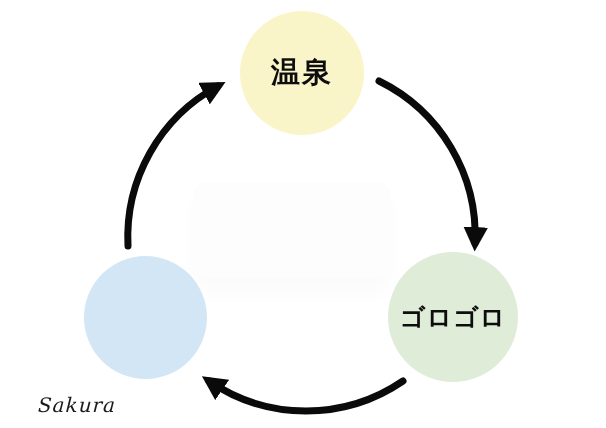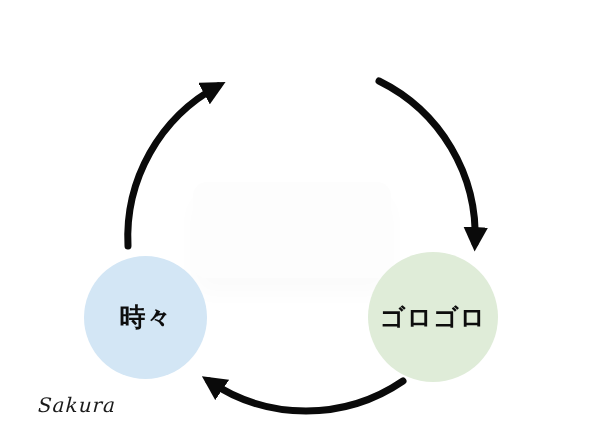--- a/index.html
+++ b/index.html
@@ -13,21 +13,21 @@
   }
 
   svg.arrows { position: absolute; left: 0; top: 0; width: 606px; height: 428px; }
 
   .node {
     position: absolute; border-radius: 50%;
     display: flex; align-items: center; justify-content: center;
     text-align: center; font-weight: 700; color: #0d0d0d;
   }
   .node-onsen   { left: 240px; top: 11px;  width: 124px; height: 124px; font-size: 29px; letter-spacing: 2px; }
-  .node-gorogoro{ left: 368px; top: 252px; width: 130px; height: 130px; font-size: 25px; letter-spacing: 1px; }
+  .node-gorogoro{ left: 388px; top: 252px; width: 130px; height: 130px; font-size: 25px; letter-spacing: 1px; }
   .node-beer    { left: 84px;  top: 256px; width: 123px; height: 123px; font-size: 26px; line-height: 1.25; }
   .node-beer .line { display: block; }
 
   .signature {
     position: absolute; left: 38px; top: 393px;
     font-family: "DejaVu Serif", "Liberation Serif", serif;
     font-style: italic; font-size: 20px; letter-spacing: 1px;
     transform: skewX(-3deg); color: #1a1a1a;
   }
 </style>
@@ -42,26 +42,28 @@
     <defs>
       <marker id="ah" viewBox="0 0 10 10" refX="6.5" refY="5" markerWidth="3.5" markerHeight="3.5" orient="auto">
         <path d="M 0 0 L 10 5 L 0 10 z" fill="#0a0a0a"></path>
       </marker>
     </defs>
     <path d="M 379 81 A 172 172 0 0 1 475 243" fill="none" stroke-width="7" stroke-linecap="round" marker-end="url(#ah)" stroke="#0a0a0a"></path>
     <path d="M 403 381 A 172 172 0 0 1 209 381" fill="none" stroke-width="7" stroke-linecap="round" marker-end="url(#ah)" stroke="#0a0a0a"></path>
     <path d="M 128 246 A 172 172 0 0 1 218 86" fill="none" stroke-width="7" stroke-linecap="round" marker-end="url(#ah)" stroke="#0a0a0a"></path>
   </svg>
 
+  <div class="node node-onsen" style="background: rgb(250, 245, 200);">
+    <span>温泉</span>
+  </div>
 
   <div class="node node-gorogoro" style="background: rgb(223, 236, 216);">
     <span>ゴロゴロ</span>
   </div>
 
   <div class="node node-beer" style="background: rgb(211, 230, 245);">
     <span>
-      <span class="line">時々</span>
     </span>
   </div>
 
   <div class="signature" style="color: rgb(26, 26, 26);">Sakura</div>
 
 </div>
 
 </body></html>

